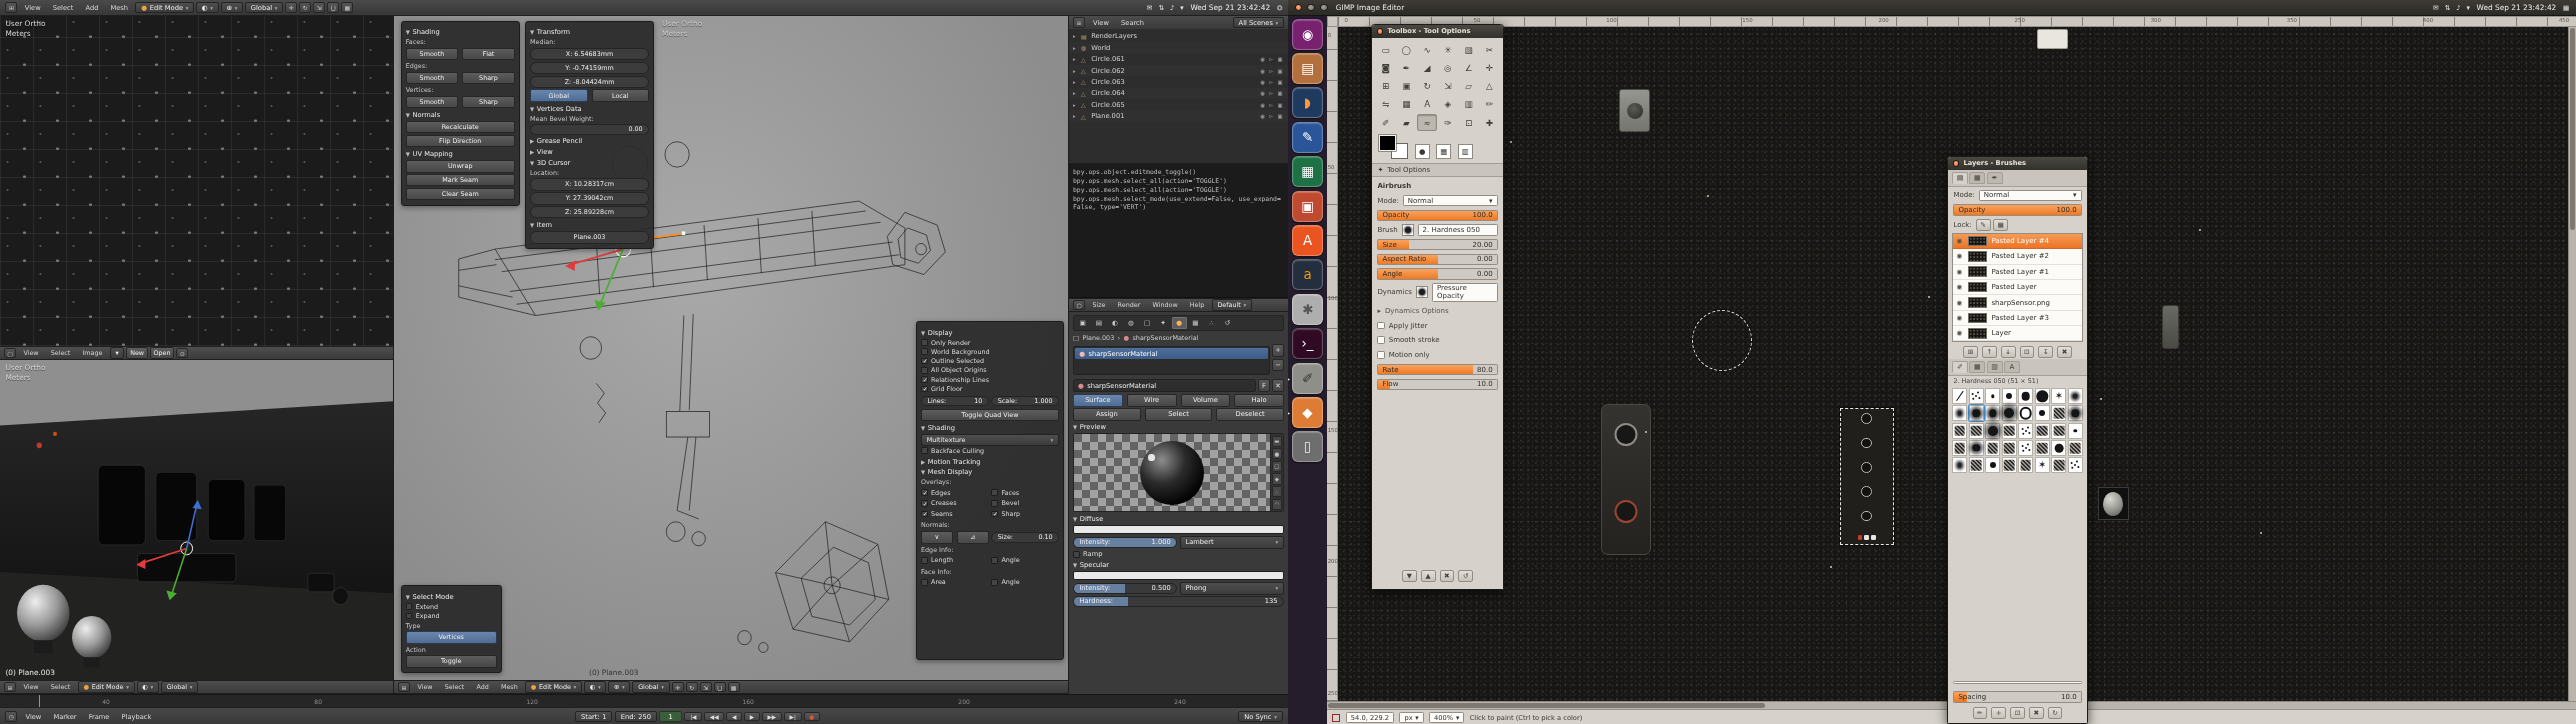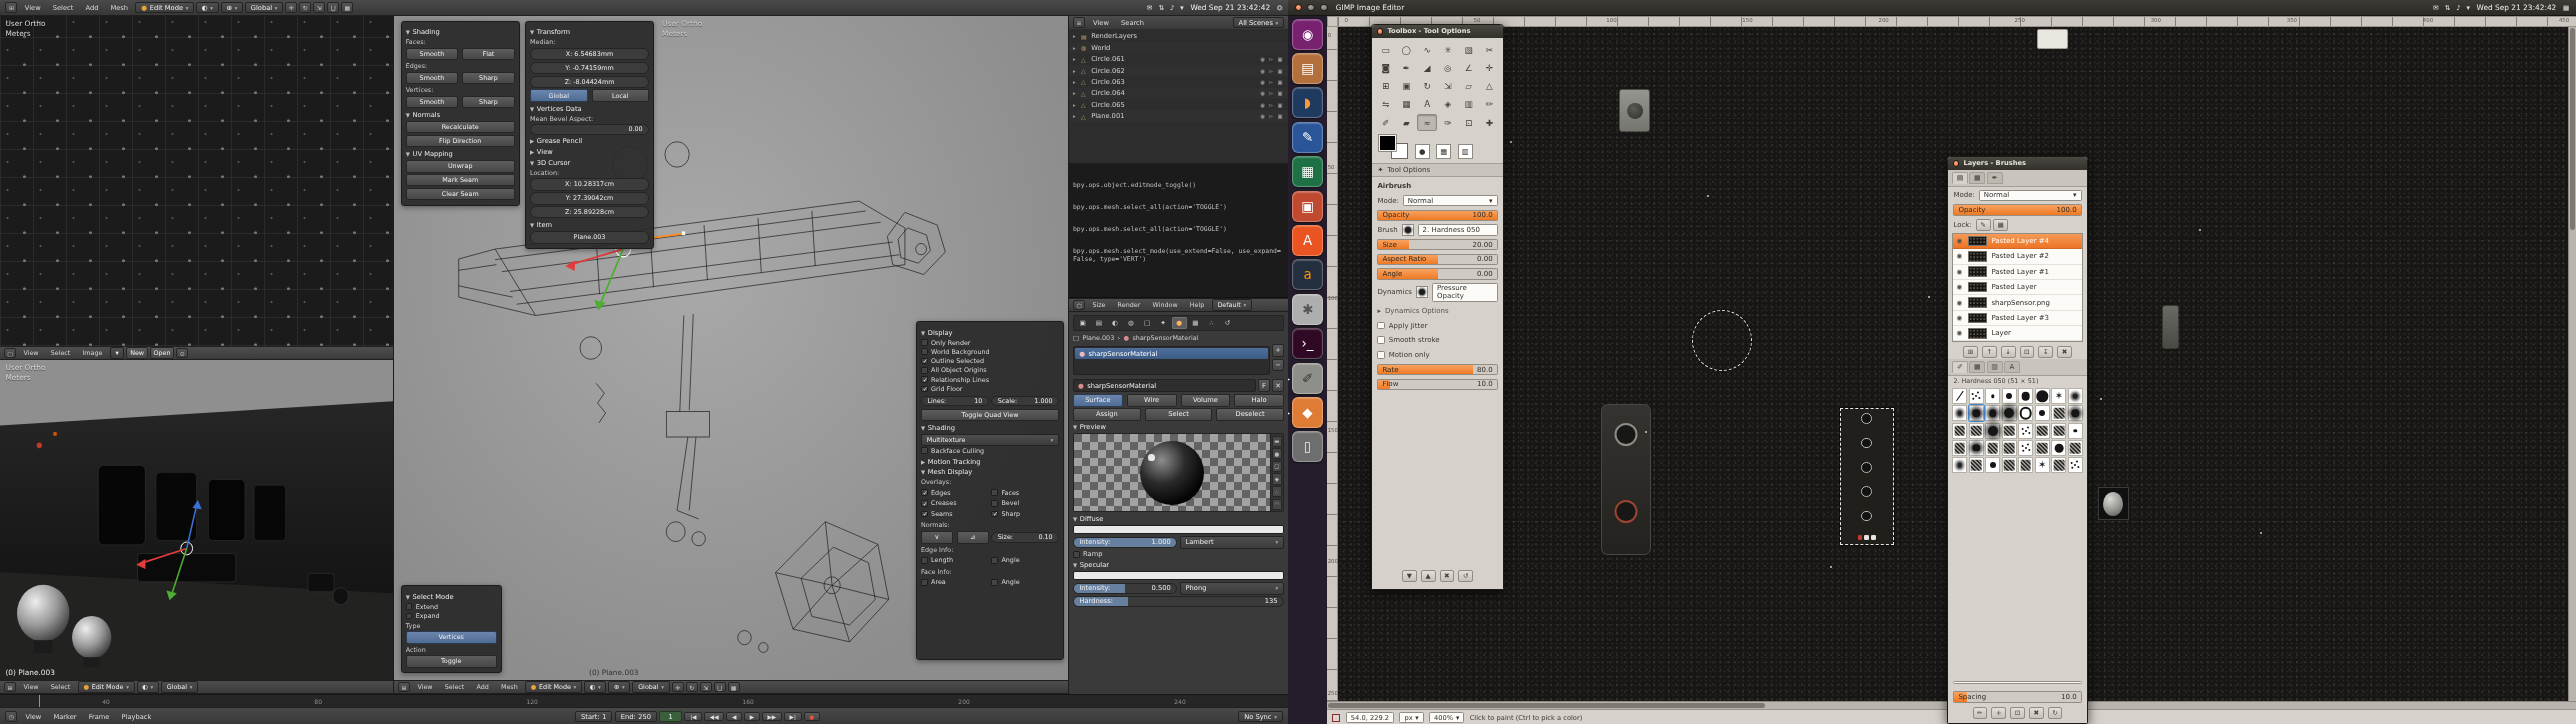--- a/index.html
+++ b/index.html
@@ -75,21 +75,21 @@
   .ol-head{height:13.4px;background:linear-gradient(#4c4c4c,#3a3a3a);display:flex;align-items:center;gap:2.7px;padding:0 4px}
   .ol-body{flex:1;overflow:hidden;padding:1.3px 0}
   .ol-row{display:flex;align-items:center;gap:2.7px;height:11.4px;padding:0 4px;color:#d2d2d2}
   .ol-row:nth-child(even){background:#303030}
   .ol-exp{color:#999;font-size:5.4px;width:5.4px}
   .ol-ico{color:#b9a06a;font-size:6px;width:7.4px}
   .ol-togs{margin-left:auto;color:#9a9a9a;font-size:5.4px;letter-spacing:1.3px}
 
   .console{height:134px;background:#1b1b1b;border-bottom:0.7px solid #111;padding:2.7px 4px;
     font-family:"DejaVu Sans Mono","Liberation Mono",monospace;font-size:6.4px;color:#bdbdbd;overflow:hidden}
-  .con-line{margin:14px 0;white-space:pre-wrap;word-break:break-all}
+  .con-line{margin:1px 0;white-space:pre-wrap;word-break:break-all}
 
   
   .props{flex:1;background:#3a3a3a;padding:2.7px 4px;overflow:hidden}
   .ptabs{display:flex;gap:1.3px;margin-bottom:2.7px;background:#2f2f2f;border:0.7px solid #242424;border-radius:2px;padding:1.3px}
   .ptab{width:14.8px;height:12px;display:flex;align-items:center;justify-content:center;border-radius:2px;color:#c9c9c9}
   .ptab.act{background:#5c5c5c;box-shadow:inset 0 0 0 0.7px #777;color:#ffb25e}
   .crumb{display:flex;align-items:center;gap:3.4px;color:#cdcdcd;margin:2px 0;font-size:6.4px}
   .slotbox{background:#2c2c2c;border:0.7px solid #222;border-radius:2px;height:29.5px;padding:1.3px;margin:2px 0}
   .slotrow{background:linear-gradient(#4d6f9c,#3c5c87);border-radius:1.3px;color:#fff;padding:1.3px 4px;display:flex;gap:3.4px;align-items:center}
   .idrow{display:flex;gap:2px;margin:2px 0}
@@ -505,21 +505,21 @@
             <div class="val" data-name="median-y-field">Y: -0.74159mm</div>
             <div class="val" data-name="median-z-field">Z: -8.04424mm</div>
             <div class="btnrow">
               <span class="bbtn on" data-name="global-toggle">Global</span>
               <span class="bbtn" data-name="local-toggle">Local</span>
             </div>
             <div class="sec">
                 <span class="tri">▼</span>
                 <span data-name="panel-title">Vertices Data</span>
               </div>
-            <div class="lab" data-name="bevel-weight-label">Mean Bevel Aspect:</div>
+            <div class="lab" data-name="bevel-weight-label">Mean Bevel Weight:</div>
             <div class="bslider" data-name="bevel-weight-slider">
               <span></span>
                 <span>0.00</span>
             </div>
             <div class="sec">
                 <span class="tri">▶</span>
                 <span data-name="panel-title">Grease Pencil</span>
               </div>
             <div class="sec">
                 <span class="tri">▶</span>

